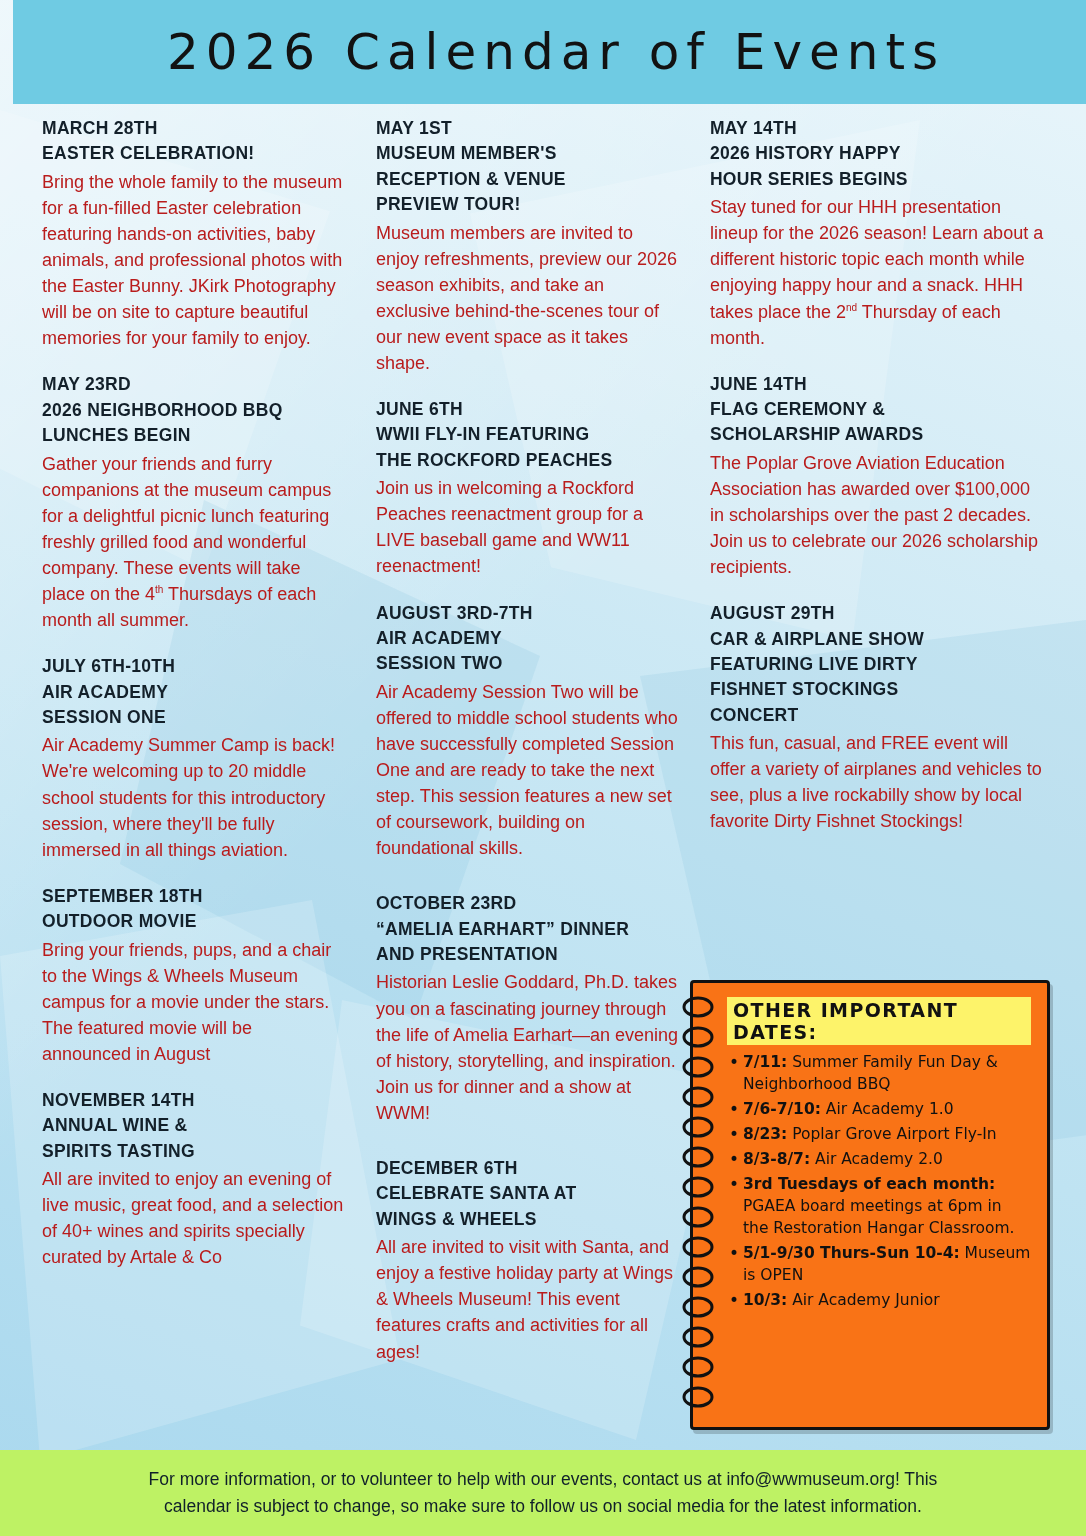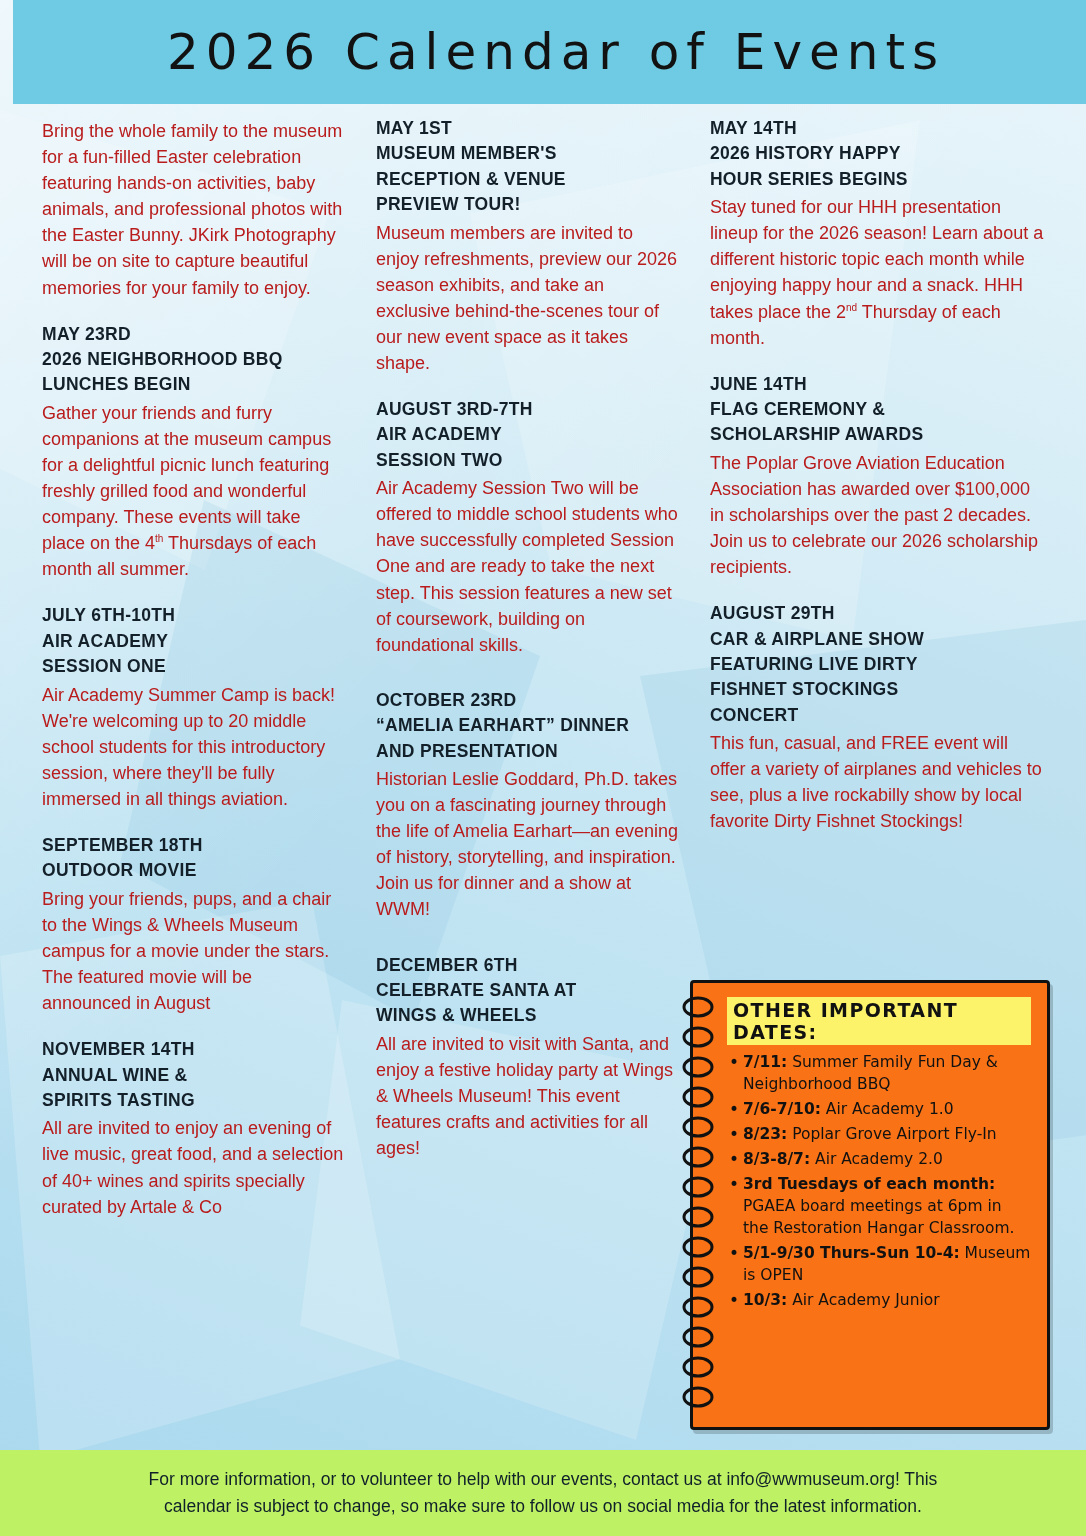--- a/index.html
+++ b/index.html
@@ -175,20 +175,21 @@
 </div>
 
 <div id="header">
   <div class="title">2026 Calendar of Events</div>
 </div>
 
 <div id="columns">
 
   <div class="column">
     <div class="event">
+      <div class="hdr">MARCH 28TH<br>EASTER CELEBRATION!</div>
       <div class="body">Bring the whole family to the museum for a fun-filled Easter celebration featuring hands-on activities, baby animals, and professional photos with the Easter Bunny. JKirk Photography will be on site to capture beautiful memories for your family to enjoy.</div>
     </div>
     <div class="event">
       <div class="hdr">MAY 23RD<br>2026 NEIGHBORHOOD BBQ<br>LUNCHES BEGIN</div>
       <div class="body">Gather your friends and furry companions at the museum campus for a delightful picnic lunch featuring freshly grilled food and wonderful company. These events will take place on the 4<sup>th</sup> Thursdays of each month all summer.</div>
     </div>
     <div class="event">
       <div class="hdr">JULY 6TH-10TH<br>AIR ACADEMY<br>SESSION ONE</div>
       <div class="body">Air Academy Summer Camp is back! We're welcoming up to 20 middle school students for this introductory session, where they'll be fully immersed in all things aviation.</div>
     </div>
@@ -199,20 +200,24 @@
     <div class="event">
       <div class="hdr">NOVEMBER 14TH<br>ANNUAL WINE &amp;<br>SPIRITS TASTING</div>
       <div class="body">All are invited to enjoy an evening of live music, great food, and a selection of 40+ wines and spirits specially curated by Artale &amp; Co</div>
     </div>
   </div>
 
   <div class="column">
     <div class="event">
       <div class="hdr">MAY 1ST<br>MUSEUM MEMBER'S<br>RECEPTION &amp; VENUE<br>PREVIEW TOUR!</div>
       <div class="body">Museum members are invited to enjoy refreshments, preview our 2026 season exhibits, and take an exclusive behind-the-scenes tour of our new event space as it takes shape.</div>
+    </div>
+    <div class="event">
+      <div class="hdr">JUNE 6TH<br>WWII FLY-IN FEATURING<br>THE ROCKFORD PEACHES</div>
+      <div class="body">Join us in welcoming a Rockford Peaches reenactment group for a LIVE baseball game and WW11 reenactment!</div>
     </div>
     <div class="event">
       <div class="hdr">AUGUST 3RD-7TH<br>AIR ACADEMY<br>SESSION TWO</div>
       <div class="body">Air Academy Session Two will be offered to middle school students who have successfully completed Session One and are ready to take the next step. This session features a new set of coursework, building on foundational skills.</div>
     </div>
     <div class="event" style="margin-top:30px">
       <div class="hdr">OCTOBER 23RD<br>“AMELIA EARHART” DINNER<br>AND PRESENTATION</div>
       <div class="body">Historian Leslie Goddard, Ph.D. takes you on a fascinating journey through the life of Amelia Earhart—an evening of history, storytelling, and inspiration. Join us for dinner and a show at WWM!</div>
     </div>
     <div class="event" style="margin-top:30px">

